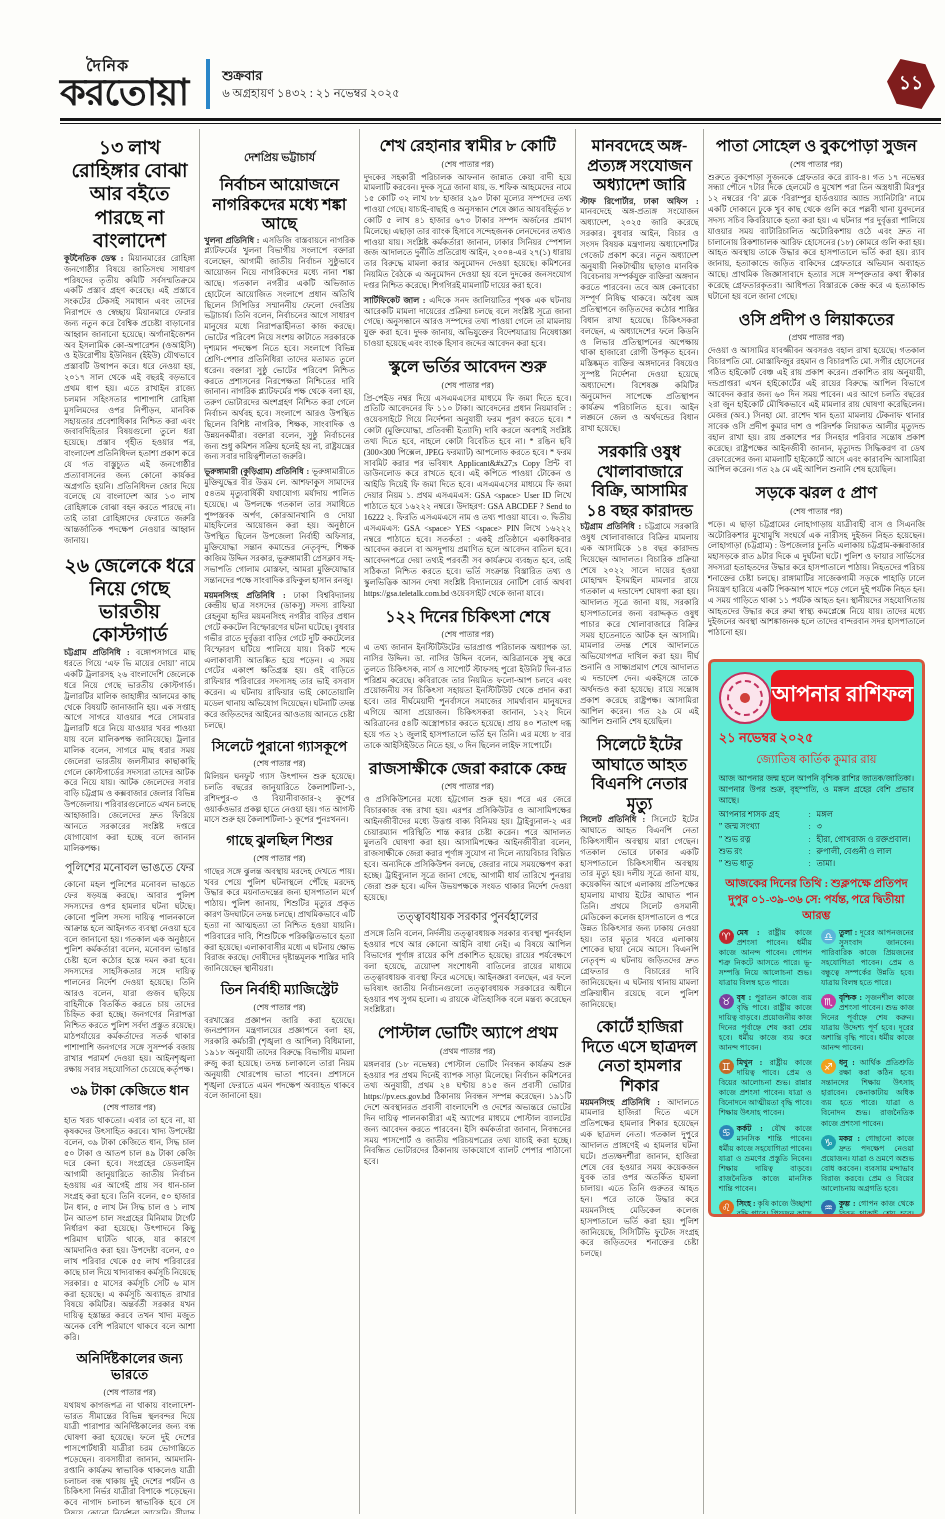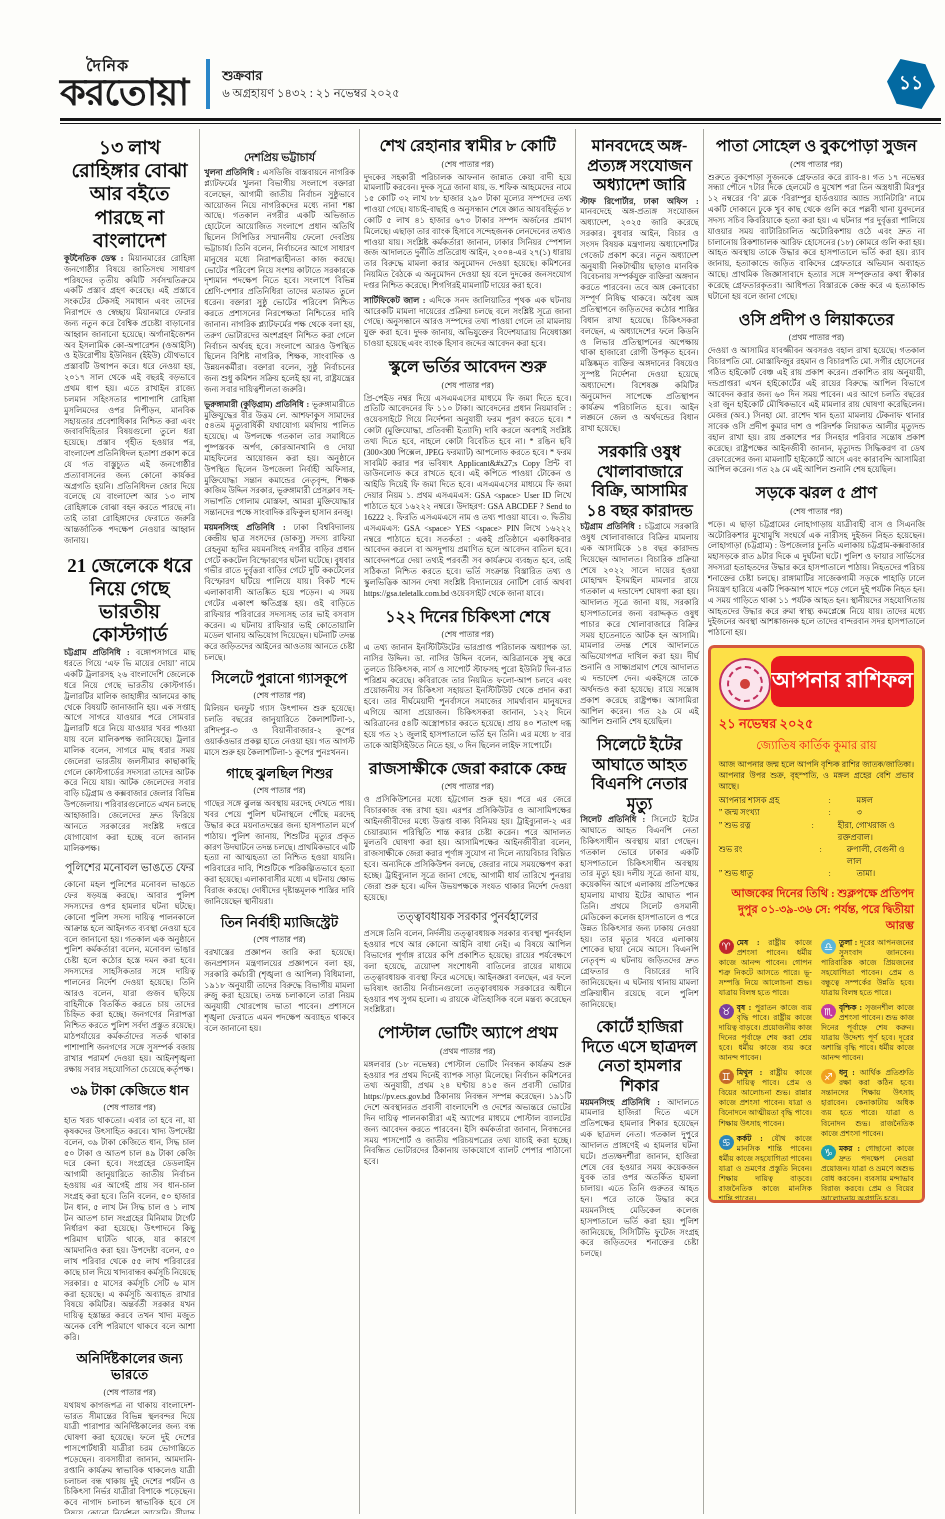--- a/index.html
+++ b/index.html
@@ -9,21 +9,21 @@
   
   .masthead{display:flex;align-items:center;height:64px;}
   .brand{line-height:1;}
   .brand-top{font-size:16px;font-weight:bold;letter-spacing:1px;margin-left:26px;}
   .brand-main{font-size:37px;font-weight:900;letter-spacing:-1px;}
   .m-div{width:4px;height:50px;background:#2a86c8;margin:0 12px 0 18px;}
   .date-block{line-height:1.5;}
   .m-day{font-size:13px;font-weight:bold;}
   .m-date{font-size:11.5px;}
   .m-spacer{flex:1;}
-  .page-badge{width:48px;height:52px;background:#0369a1;
+  .page-badge{width:48px;height:52px;background:#7f1d1d;
       clip-path:polygon(28% 2%,80% 12%,100% 55%,72% 98%,20% 88%,0 45%);
       display:flex;align-items:center;justify-content:center;color:#fff;
       font-size:19px;font-weight:bold;margin-right:6px;}
   .top-rule{border-top:3px solid #151515;border-bottom:1px solid #151515;height:2px;margin-top:2px;}
   
   .columns{display:flex;margin-top:5px;height:1385px;overflow:hidden;}
   .col{padding:0 4px;overflow:hidden;}
   .col + .col{border-left:1px solid #a9a9a2;}
   .c1{width:134px;}
   .c2{width:154px;}
@@ -33,36 +33,36 @@
   .hd{font-weight:bold;text-align:center;color:#0d0d0d;line-height:1.22;margin:7px 0 2px;}
   .h-xl{font-size:19px;}
   .h-lg{font-size:16px;}
   .h-md{font-size:13.5px;}
   .cont{font-size:8px;text-align:center;margin-bottom:2px;}
   .kicker{font-size:11px;font-weight:bold;text-align:center;margin-top:20px;}
   .subhead{font-size:11px;font-weight:normal;text-align:center;margin:5px 0 2px;}
   .para{font-size:8.1px;line-height:1.34;text-align:justify;margin-bottom:4px;word-break:break-word;}
   .para .lead{font-weight:bold;}
   
-  .rashifal{position:relative;border:3px solid #d4583e;border-radius:6px;background:#fde047;
-      margin-top:6px;padding:8px 8px 6px;height:538px;overflow:hidden;}
+  .rashifal{position:relative;border:3px solid #d4583e;border-radius:6px;background:#5eead4;
+      margin-top:20px;padding:8px 8px 6px;height:538px;overflow:hidden;}
   .r-logo{position:absolute;left:8px;top:10px;width:52px;height:52px;border-radius:50%;
       background:#fbe4ec;border:2px solid #c2315e;box-sizing:border-box;}
   .r-logo::before{content:"";position:absolute;inset:6px;border:2px dashed #c2315e;border-radius:50%;}
   .r-logo::after{content:"";position:absolute;inset:19px;background:#d0403a;border-radius:50%;}
   .r-banner{margin-left:52px;background:#e8191f;border-radius:9px;color:#fff;text-align:center;
       font-weight:bold;font-size:21px;padding:8px 0;}
   .r-date{color:#e8191f;font-weight:bold;text-align:left;font-size:13px;margin-top:7px;}
   .r-astro{color:#e8191f;text-align:center;font-size:11.5px;margin:2px 0 4px;}
   .r-intro{font-size:8px;line-height:1.35;text-align:justify;margin-bottom:3px;}
   .r-attrs{font-size:8.3px;line-height:1.45;}
-  .r-attrs .row{display:flex;gap:20px;}
+  .r-attrs .row{display:flex;}
   .r-attrs .lbl{width:46%;}
   .r-attrs .cl{width:8px;}
-  .r-tithi{color:#d8161c;font-weight:bold;text-align:right;font-size:11.3px;line-height:1.45;margin:5px 0 4px;}
+  .r-tithi{color:#d8161c;font-weight:bold;text-align:center;font-size:11.3px;line-height:1.45;margin:5px 0 4px;}
   .r-signs{column-count:2;column-gap:9px;}
   .sign{break-inside:avoid;font-size:7.5px;line-height:1.34;text-align:justify;margin-bottom:5px;}
   .sign-ic{float:left;width:15px;height:15px;border-radius:50%;color:#fff;font-size:10px;
       line-height:15px;text-align:center;margin:1px 3px 0 0;font-family:"DejaVu Sans",sans-serif;}
   .sign-name{font-weight:bold;}
 </style>
 </head>
 <body>
 
 <div class="page">
@@ -81,33 +81,34 @@
       <div class="page-badge">
         <span>১১</span>
       </div>
     </header>
     <div class="top-rule"></div>
 
     <main class="columns">
       <section class="col c1">
           <div class="hd h-xl">১৩ লাখ রোহিঙ্গার বোঝা আর বইতে পারছে না বাংলাদেশ</div>
           <div class="para"><span class="lead">কূটনৈতিক ডেস্ক : </span>মিয়ানমারের রোহিঙ্গা জনগোষ্ঠীর বিষয়ে জাতিসংঘ সাধারণ পরিষদের তৃতীয় কমিটি সর্বসম্মতিক্রমে একটি প্রস্তাব গ্রহণ করেছে। এই প্রস্তাবে সংকটের টেকসই সমাধান এবং তাদের নিরাপদে ও স্বেচ্ছায় মিয়ানমারে ফেরার জন্য নতুন করে বৈশ্বিক প্রচেষ্টা বাড়ানোর আহ্বান জানানো হয়েছে। অর্গানাইজেশন অব ইসলামিক কো-অপারেশন (ওআইসি) ও ইউরোপীয় ইউনিয়ন (ইইউ) যৌথভাবে প্রস্তাবটি উত্থাপন করে। ধরে নেওয়া হয়, ২০১৭ সাল থেকে এই বছরই বড়ভাবে প্রথম ধাপ হয়। এতে রাখাইন রাজ্যে চলমান সহিংসতার পাশাপাশি রোহিঙ্গা মুসলিমদের ওপর নিপীড়ন, মানবিক সহায়তার প্রবেশাধিকার নিশ্চিত করা এবং জবাবদিহিতার বিষয়গুলো তুলে ধরা হয়েছে। প্রস্তাব গৃহীত হওয়ার পর, বাংলাদেশ প্রতিনিধিদল হতাশা প্রকাশ করে যে গত বাস্তুচ্যুত এই জনগোষ্ঠীর প্রত্যাবাসনের জন্য কোনো কার্যকর অগ্রগতি হয়নি। প্রতিনিধিদল জোর দিয়ে বলেছে যে বাংলাদেশ আর ১৩ লাখ রোহিঙ্গাকে বোঝা বহন করতে পারছে না। তাই তারা রোহিঙ্গাদের ফেরাতে জরুরি আন্তর্জাতিক পদক্ষেপ নেওয়ার আহ্বান জানায়।</div>
-          <div class="hd h-xl">21 জেলেকে ধরে নিয়ে গেছে ভারতীয় কোস্টগার্ড</div>
+          <div class="hd h-xl">২৬ জেলেকে ধরে নিয়ে গেছে ভারতীয় কোস্টগার্ড</div>
           <div class="para"><span class="lead">চট্টগ্রাম প্রতিনিধি : </span>বঙ্গোপসাগরে মাছ ধরতে গিয়ে ‘এফ ভি মায়ের দোয়া’ নামে একটি ট্রলারসহ ২৬ বাংলাদেশি জেলেকে ধরে নিয়ে গেছে ভারতীয় কোস্টগার্ড। ট্রলারটির মালিক জাহাঙ্গীর আলমের কাছ থেকে বিষয়টি জানাজানি হয়। এক সপ্তাহ আগে সাগরে যাওয়ার পরে সোমবার ট্রলারটি ধরে নিয়ে যাওয়ার খবর পাওয়া যায় বলে মালিকপক্ষ জানিয়েছে। ট্রলার মালিক বলেন, সাগরে মাছ ধরার সময় জেলেরা ভারতীয় জলসীমার কাছাকাছি গেলে কোস্টগার্ডের সদস্যরা তাদের আটক করে নিয়ে যায়। আটক জেলেদের সবার বাড়ি চট্টগ্রাম ও কক্সবাজার জেলার বিভিন্ন উপজেলায়। পরিবারগুলোতে এখন চলছে আহাজারি। জেলেদের দ্রুত ফিরিয়ে আনতে সরকারের সংশ্লিষ্ট দপ্তরে যোগাযোগ করা হচ্ছে বলে জানান মালিকপক্ষ।</div>
           <div class="subhead">পুলিশের মনোবল ভাঙতে ফের</div>
           <div class="para">কোনো মহল পুলিশের মনোবল ভাঙতে ফের ষড়যন্ত্র করছে। আবার পুলিশ সদস্যদের ওপর হামলার ঘটনা ঘটছে। কোনো পুলিশ সদস্য দায়িত্ব পালনকালে আক্রান্ত হলে আইনগত ব্যবস্থা নেওয়া হবে বলে জানানো হয়। গতকাল এক অনুষ্ঠানে পুলিশ কর্মকর্তারা বলেন, মনোবল ভাঙার চেষ্টা হলে কঠোর হস্তে দমন করা হবে। সদস্যদের সাহসিকতার সঙ্গে দায়িত্ব পালনের নির্দেশ দেওয়া হয়েছে। তিনি আরও বলেন, যারা গুজব ছড়িয়ে বাহিনীকে বিতর্কিত করতে চায় তাদের চিহ্নিত করা হচ্ছে। জনগণের নিরাপত্তা নিশ্চিত করতে পুলিশ সর্বদা প্রস্তুত রয়েছে। মাঠপর্যায়ের কর্মকর্তাদের সতর্ক থাকার পাশাপাশি জনগণের সঙ্গে সুসম্পর্ক বজায় রাখার পরামর্শ দেওয়া হয়। আইনশৃঙ্খলা রক্ষায় সবার সহযোগিতা চেয়েছে কর্তৃপক্ষ।</div>
           <div class="hd h-md">৩৯ টাকা কেজিতে ধান</div>
           <div class="cont">(শেষ পাতার পর)</div>
           <div class="para">হাত খরচ থাকতো। এবার তা হবে না, যা কৃষকদের উৎসাহিত করবে। খাদ্য উপদেষ্টা বলেন, ৩৯ টাকা কেজিতে ধান, সিদ্ধ চাল ৫০ টাকা ও আতপ চাল ৪৯ টাকা কেজি দরে কেনা হবে। সংগ্রহের ডেডলাইন আগামী জানুয়ারিতে জাতীয় নির্বাচন হওয়ায় এর আগেই প্রায় সব ধান-চাল সংগ্রহ করা হবে। তিনি বলেন, ৫০ হাজার টন ধান, ৫ লাখ টন সিদ্ধ চাল ও ১ লাখ টন আতপ চাল সংগ্রহের মিনিমাম টার্গেট নির্ধারণ করা হয়েছে। উৎপাদনে কিছু পরিমাণ ঘাটতি থাকে, যার কারণে আমদানিও করা হয়। উপদেষ্টা বলেন, ৫০ লাখ পরিবার থেকে ৫৫ লাখ পরিবারের কাছে চাল দিয়ে খাদ্যবান্ধব কর্মসূচি নিয়েছে সরকার। ৫ মাসের কর্মসূচি সেটি ৬ মাস করা হয়েছে। এ কর্মসূচি অব্যাহত রাখার বিষয়ে কমিটির। অন্তর্বর্তী সরকার যখন দায়িত্ব হস্তান্তর করবে তখন খাদ্য মজুত অনেক বেশি পরিমাণে থাকবে বলে আশা করি।</div>
           <div class="hd h-md">অনির্দিষ্টকালের জন্য ভারতে</div>
           <div class="cont">(শেষ পাতার পর)</div>
           <div class="para">যথাযথ কাগজপত্র না থাকায় বাংলাদেশ-ভারত সীমান্তের বিভিন্ন স্থলবন্দর দিয়ে যাত্রী পারাপার অনির্দিষ্টকালের জন্য বন্ধ ঘোষণা করা হয়েছে। ফলে দুই দেশের পাসপোর্টধারী যাত্রীরা চরম ভোগান্তিতে পড়েছেন। ব্যবসায়ীরা জানান, আমদানি-রপ্তানি কার্যক্রম স্বাভাবিক থাকলেও যাত্রী চলাচল বন্ধ থাকায় দুই দেশের পর্যটন ও চিকিৎসা নির্ভর যাত্রীরা বিপাকে পড়েছেন। কবে নাগাদ চলাচল স্বাভাবিক হবে সে বিষয়ে কোনো নির্দেশনা আসেনি। সীমান্ত সংশ্লিষ্ট কর্মকর্তারা বলছেন, পরিস্থিতি স্বাভাবিক হলে পুনরায় চালু করা হবে। এদিকে আটকে পড়া যাত্রীরা দ্রুত সমস্যা সমাধানের দাবি জানিয়েছেন। সীমান্ত এলাকায় অপেক্ষমাণ যাত্রীদের ভিড় বাড়ছে বলে স্থানীয় সূত্রে জানা গেছে।</div>
         </section>
       <section class="col c2">
           <div class="kicker">দেশপ্রিয় ভট্টাচার্য</div>
+          <div class="hd h-lg">নির্বাচন আয়োজনে নাগরিকদের মধ্যে শঙ্কা আছে</div>
           <div class="para"><span class="lead">খুলনা প্রতিনিধি : </span>এসডিজি বাস্তবায়নে নাগরিক প্ল্যাটফর্মের খুলনা বিভাগীয় সংলাপে বক্তারা বলেছেন, আগামী জাতীয় নির্বাচন সুষ্ঠুভাবে আয়োজন নিয়ে নাগরিকদের মধ্যে নানা শঙ্কা আছে। গতকাল নগরীর একটি অভিজাত হোটেলে আয়োজিত সংলাপে প্রধান অতিথি ছিলেন সিপিডির সম্মাননীয় ফেলো দেবপ্রিয় ভট্টাচার্য। তিনি বলেন, নির্বাচনের আগে সাধারণ মানুষের মধ্যে নিরাপত্তাহীনতা কাজ করছে। ভোটের পরিবেশ নিয়ে সংশয় কাটাতে সরকারকে দৃশ্যমান পদক্ষেপ নিতে হবে। সংলাপে বিভিন্ন শ্রেণি-পেশার প্রতিনিধিরা তাদের মতামত তুলে ধরেন। বক্তারা সুষ্ঠু ভোটের পরিবেশ নিশ্চিত করতে প্রশাসনের নিরপেক্ষতা নিশ্চিতের দাবি জানান। নাগরিক প্ল্যাটফর্মের পক্ষ থেকে বলা হয়, তরুণ ভোটারদের অংশগ্রহণ নিশ্চিত করা গেলে নির্বাচন অর্থবহ হবে। সংলাপে আরও উপস্থিত ছিলেন বিশিষ্ট নাগরিক, শিক্ষক, সাংবাদিক ও উন্নয়নকর্মীরা। বক্তারা বলেন, সুষ্ঠু নির্বাচনের জন্য শুধু কমিশন সক্রিয় হলেই হয় না, রাষ্ট্রযন্ত্রের জন্য সবার দায়িত্বশীলতা জরুরি।</div>
           <div class="para"><span class="lead">ভূরুঙ্গামারী (কুড়িগ্রাম) প্রতিনিধি : </span>ভূরুঙ্গামারীতে মুক্তিযুদ্ধের বীর উত্তম লে. আশফাকুস সামাদের ৫৪তম মৃত্যুবার্ষিকী যথাযোগ্য মর্যাদায় পালিত হয়েছে। এ উপলক্ষে গতকাল তার সমাধিতে পুষ্পস্তবক অর্পণ, কোরআনখানি ও দোয়া মাহফিলের আয়োজন করা হয়। অনুষ্ঠানে উপস্থিত ছিলেন উপজেলা নির্বাহী অফিসার, মুক্তিযোদ্ধা সন্তান কমান্ডের নেতৃবৃন্দ, শিক্ষক কাজিম উদ্দিন সরকার, ভূরুঙ্গামারী প্রেসক্লাব সহ-সভাপতি গোলাম মোস্তফা, আমরা মুক্তিযোদ্ধার সন্তানদের পক্ষে সাংবাদিক রফিকুল হাসান রনজু।</div>
           <div class="para"><span class="lead">ময়মনসিংহ প্রতিনিধি : </span>ঢাকা বিশ্ববিদ্যালয় কেন্দ্রীয় ছাত্র সংসদের (ডাকসু) সদস্য রাফিয়া রেহনুমা হৃদির ময়মনসিংহ নগরীর বাড়ির প্রধান গেটে ককটেল বিস্ফোরণের ঘটনা ঘটেছে। বুধবার গভীর রাতে দুর্বৃত্তরা বাড়ির গেটে দুটি ককটেলের বিস্ফোরণ ঘটিয়ে পালিয়ে যায়। বিকট শব্দে এলাকাবাসী আতঙ্কিত হয়ে পড়েন। এ সময় গেটের একাংশ ক্ষতিগ্রস্ত হয়। ওই বাড়িতে রাফিয়ার পরিবারের সদস্যসহ তার ভাই বসবাস করেন। এ ঘটনায় রাফিয়ার ভাই কোতোয়ালি মডেল থানায় অভিযোগ দিয়েছেন। ঘটনাটি তদন্ত করে জড়িতদের আইনের আওতায় আনতে চেষ্টা চলছে।</div>
           <div class="hd h-md">সিলেটে পুরানো গ্যাসকূপে</div>
           <div class="cont">(শেষ পাতার পর)</div>
           <div class="para">মিলিয়ন ঘনফুট গ্যাস উৎপাদন শুরু হয়েছে। চলতি বছরের জানুয়ারিতে কৈলাশটিলা-১, রশিদপুর-৩ ও বিয়ানীবাজার-২ কূপের ওয়ার্কওভার প্রকল্প হাতে নেওয়া হয়। গত আগস্ট মাসে শুরু হয় কৈলাশটিলা-১ কূপের পুনঃখনন।</div>
           <div class="hd h-md">গাছে ঝুলছিল শিশুর</div>
           <div class="cont">(শেষ পাতার পর)</div>
           <div class="para">গাছের সঙ্গে ঝুলন্ত অবস্থায় মরদেহ দেখতে পায়। খবর পেয়ে পুলিশ ঘটনাস্থলে পৌঁছে মরদেহ উদ্ধার করে ময়নাতদন্তের জন্য হাসপাতাল মর্গে পাঠায়। পুলিশ জানায়, শিশুটির মৃত্যুর প্রকৃত কারণ উদঘাটনে তদন্ত চলছে। প্রাথমিকভাবে এটি হত্যা না আত্মহত্যা তা নিশ্চিত হওয়া যায়নি। পরিবারের দাবি, শিশুটিকে পরিকল্পিতভাবে হত্যা করা হয়েছে। এলাকাবাসীর মধ্যে এ ঘটনায় ক্ষোভ বিরাজ করছে। দোষীদের দৃষ্টান্তমূলক শাস্তির দাবি জানিয়েছেন স্থানীয়রা।</div>
           <div class="hd h-md">তিন নির্বাহী ম্যাজিস্ট্রেট</div>

